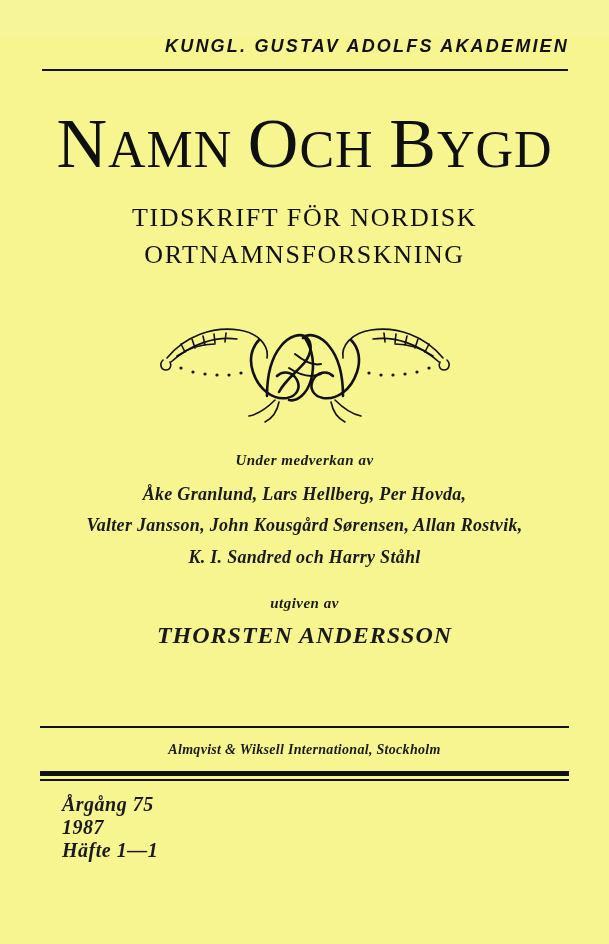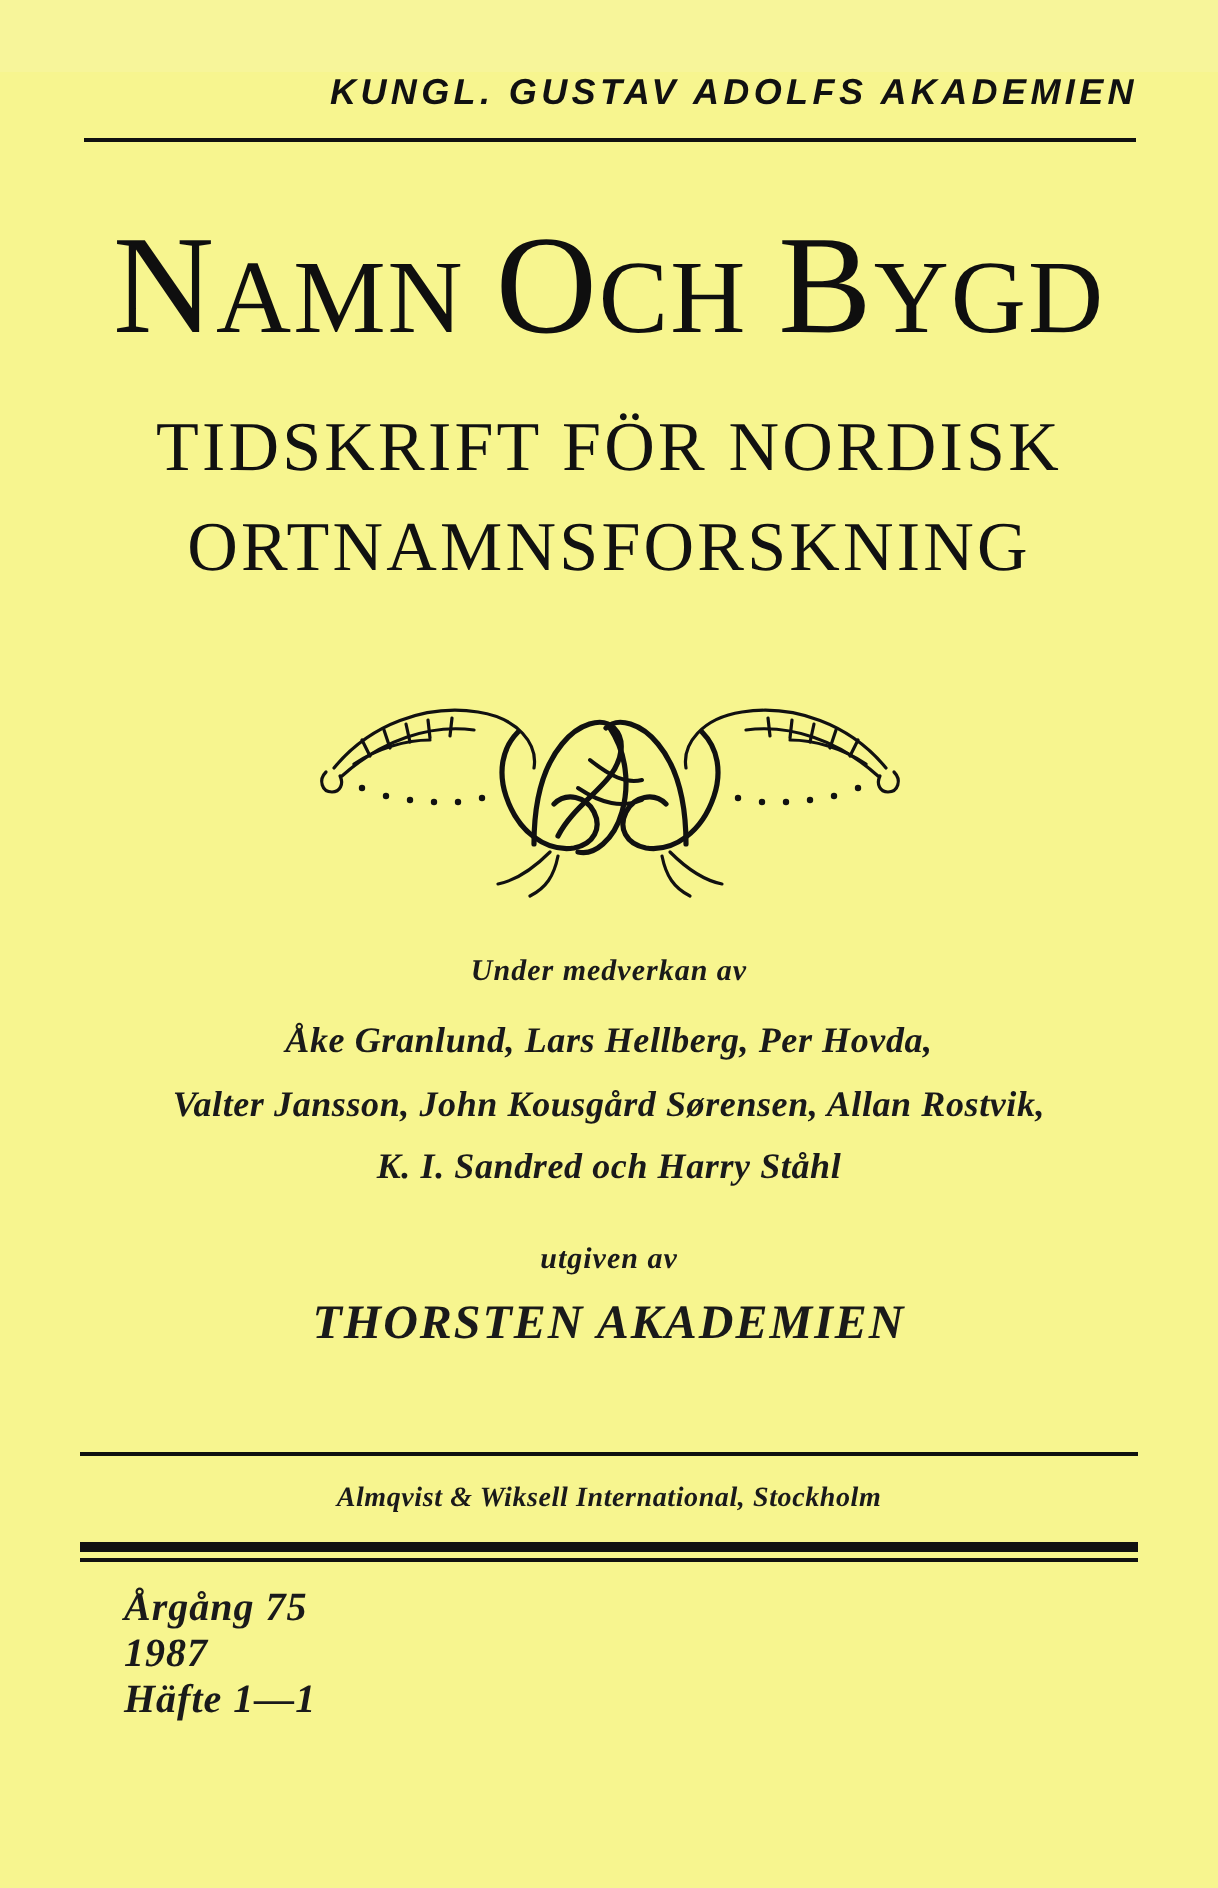--- a/index.html
+++ b/index.html
@@ -57,21 +57,21 @@
     font-size: 70px;
   }
   .title .sm {
     font-size: 52px;
   }
 
   .subtitle {
     margin-top: 18px;
     text-align: center;
     font-family: "Liberation Serif", serif;
-    font-size: 35px;
+    font-size: 26px;
     line-height: 1.45;
     letter-spacing: 1.6px;
     color: #111;
   }
 
   
   .ornament {
     margin: 22px auto 0 auto;
     width: 300px;
     height: 130px;
@@ -232,21 +232,21 @@
   </div>
 
   <div class="editors">
     <div class="lead">Under medverkan av</div>
     <div class="names">
       <div>Åke Granlund, Lars Hellberg, Per Hovda,</div>
       <div>Valter Jansson, John Kousgård Sørensen, Allan Rostvik,</div>
       <div>K. I. Sandred och Harry Ståhl</div>
     </div>
     <div class="issued">utgiven av</div>
-    <div class="editor-name">THORSTEN AKADEMIEN</div>
+    <div class="editor-name">THORSTEN ANDERSSON</div>
   </div>
 
   <div class="footer">
     <div class="rule-mid"></div>
     <div class="publisher">Almqvist &amp; Wiksell International, Stockholm</div>
     <div class="rule-thick"></div>
     <div class="rule-thin"></div>
     <div class="issue-row">
       <span>Årgång 75</span>
       <span>1987</span>

